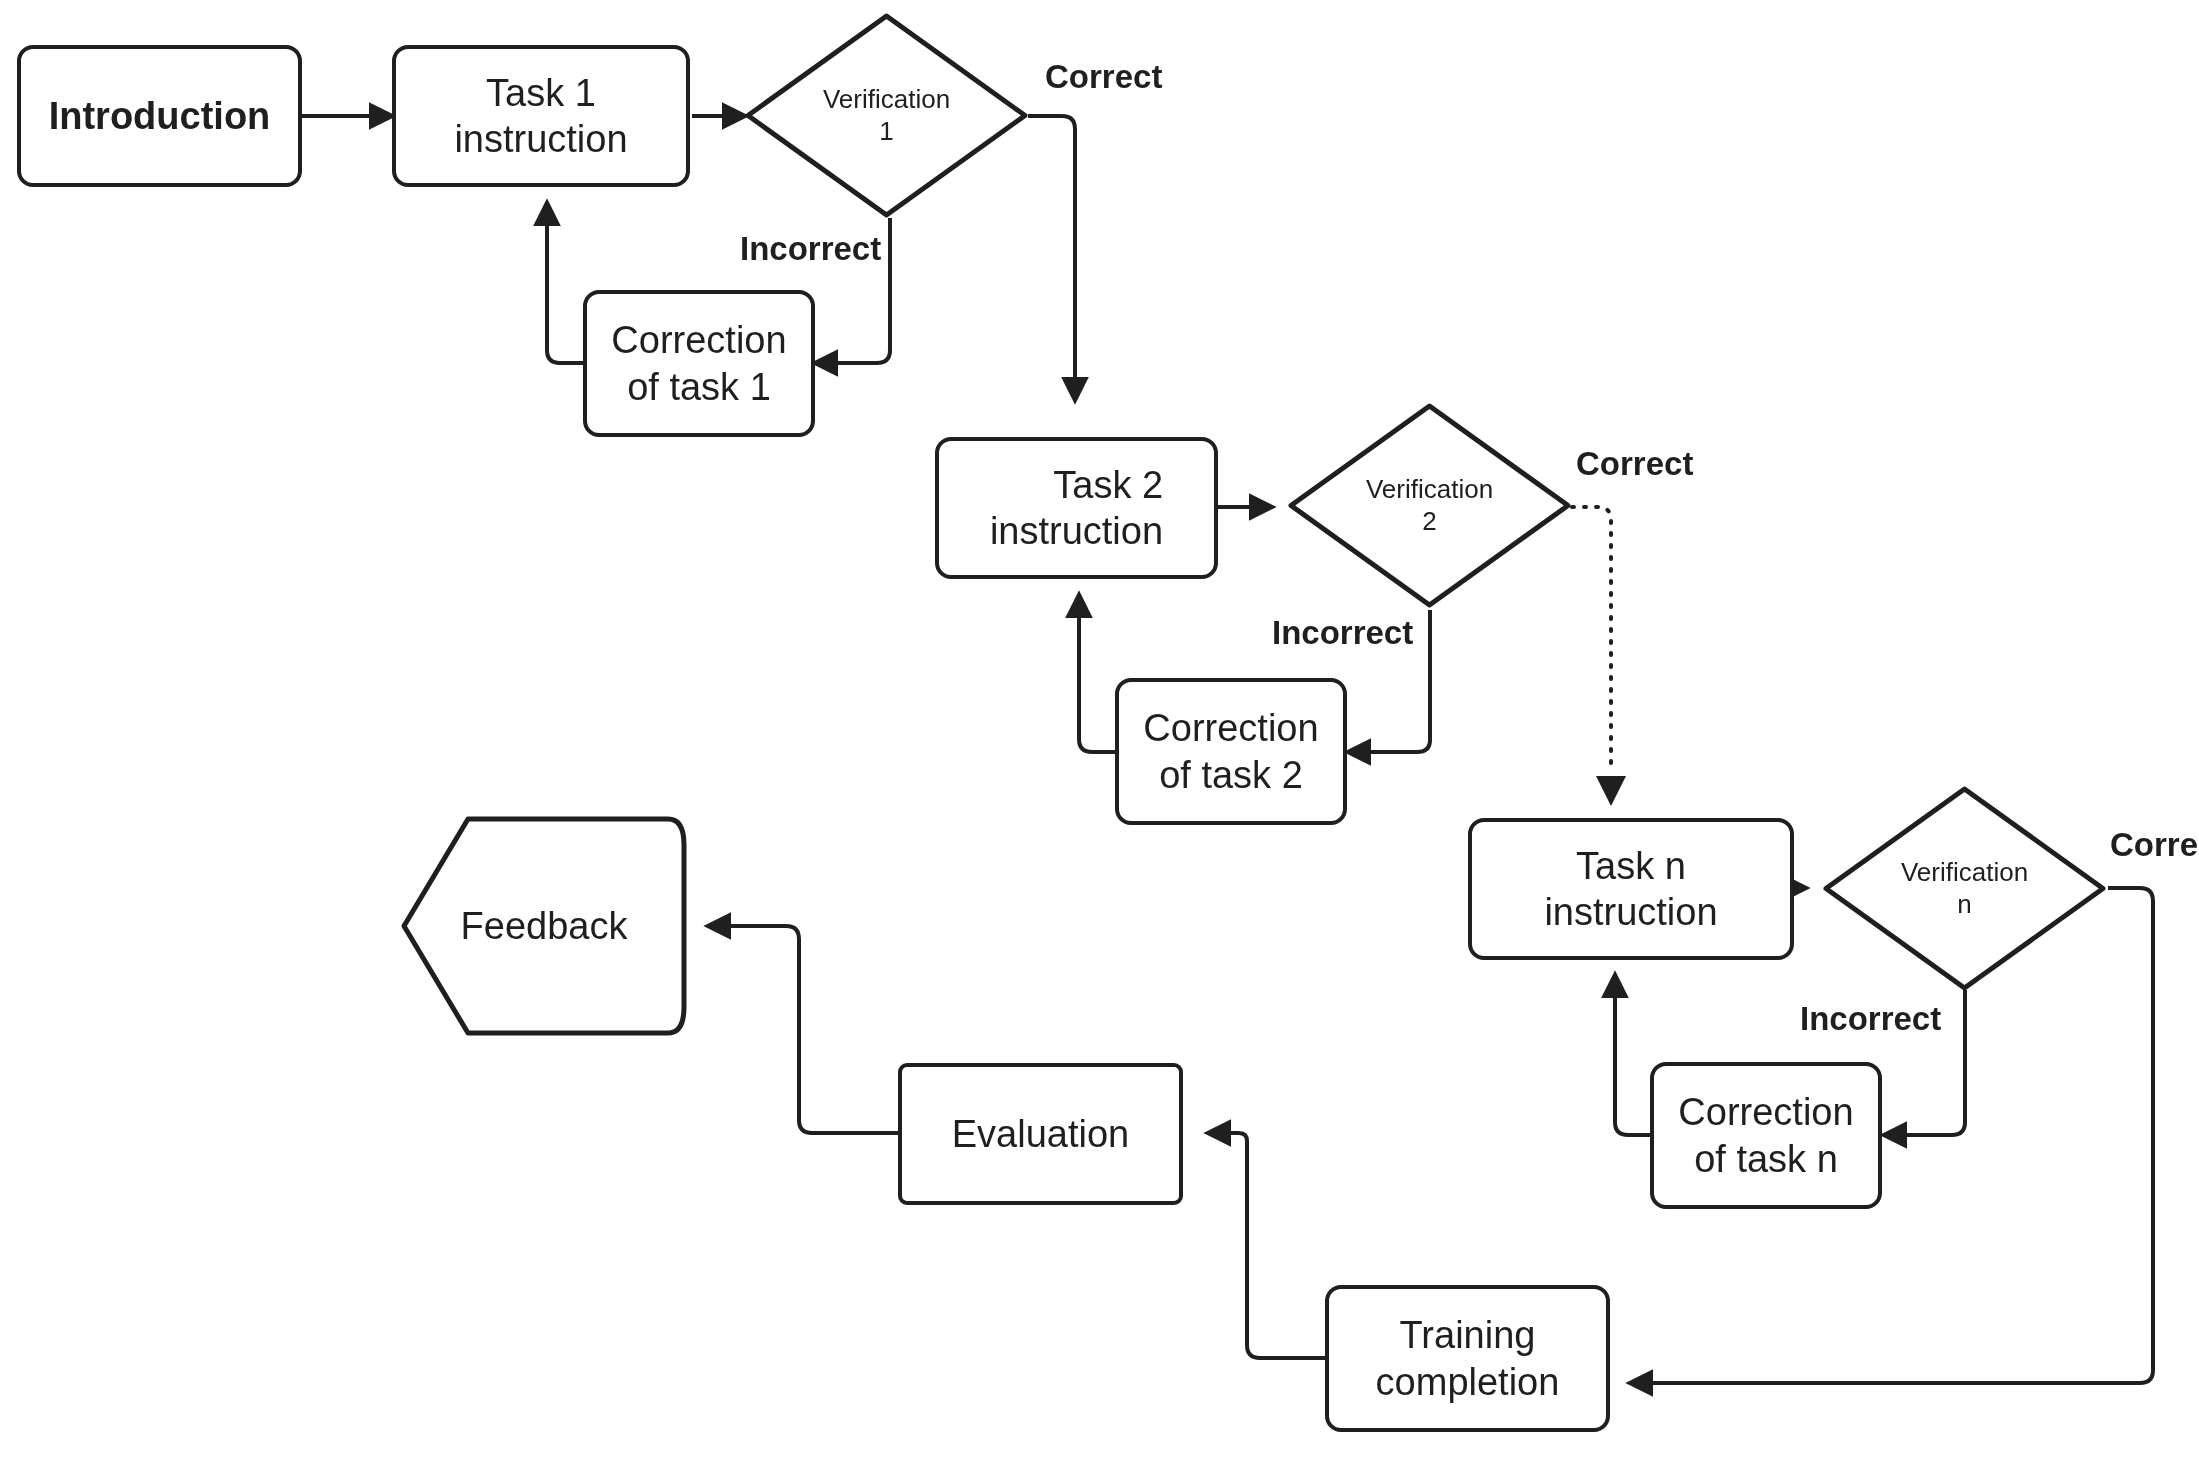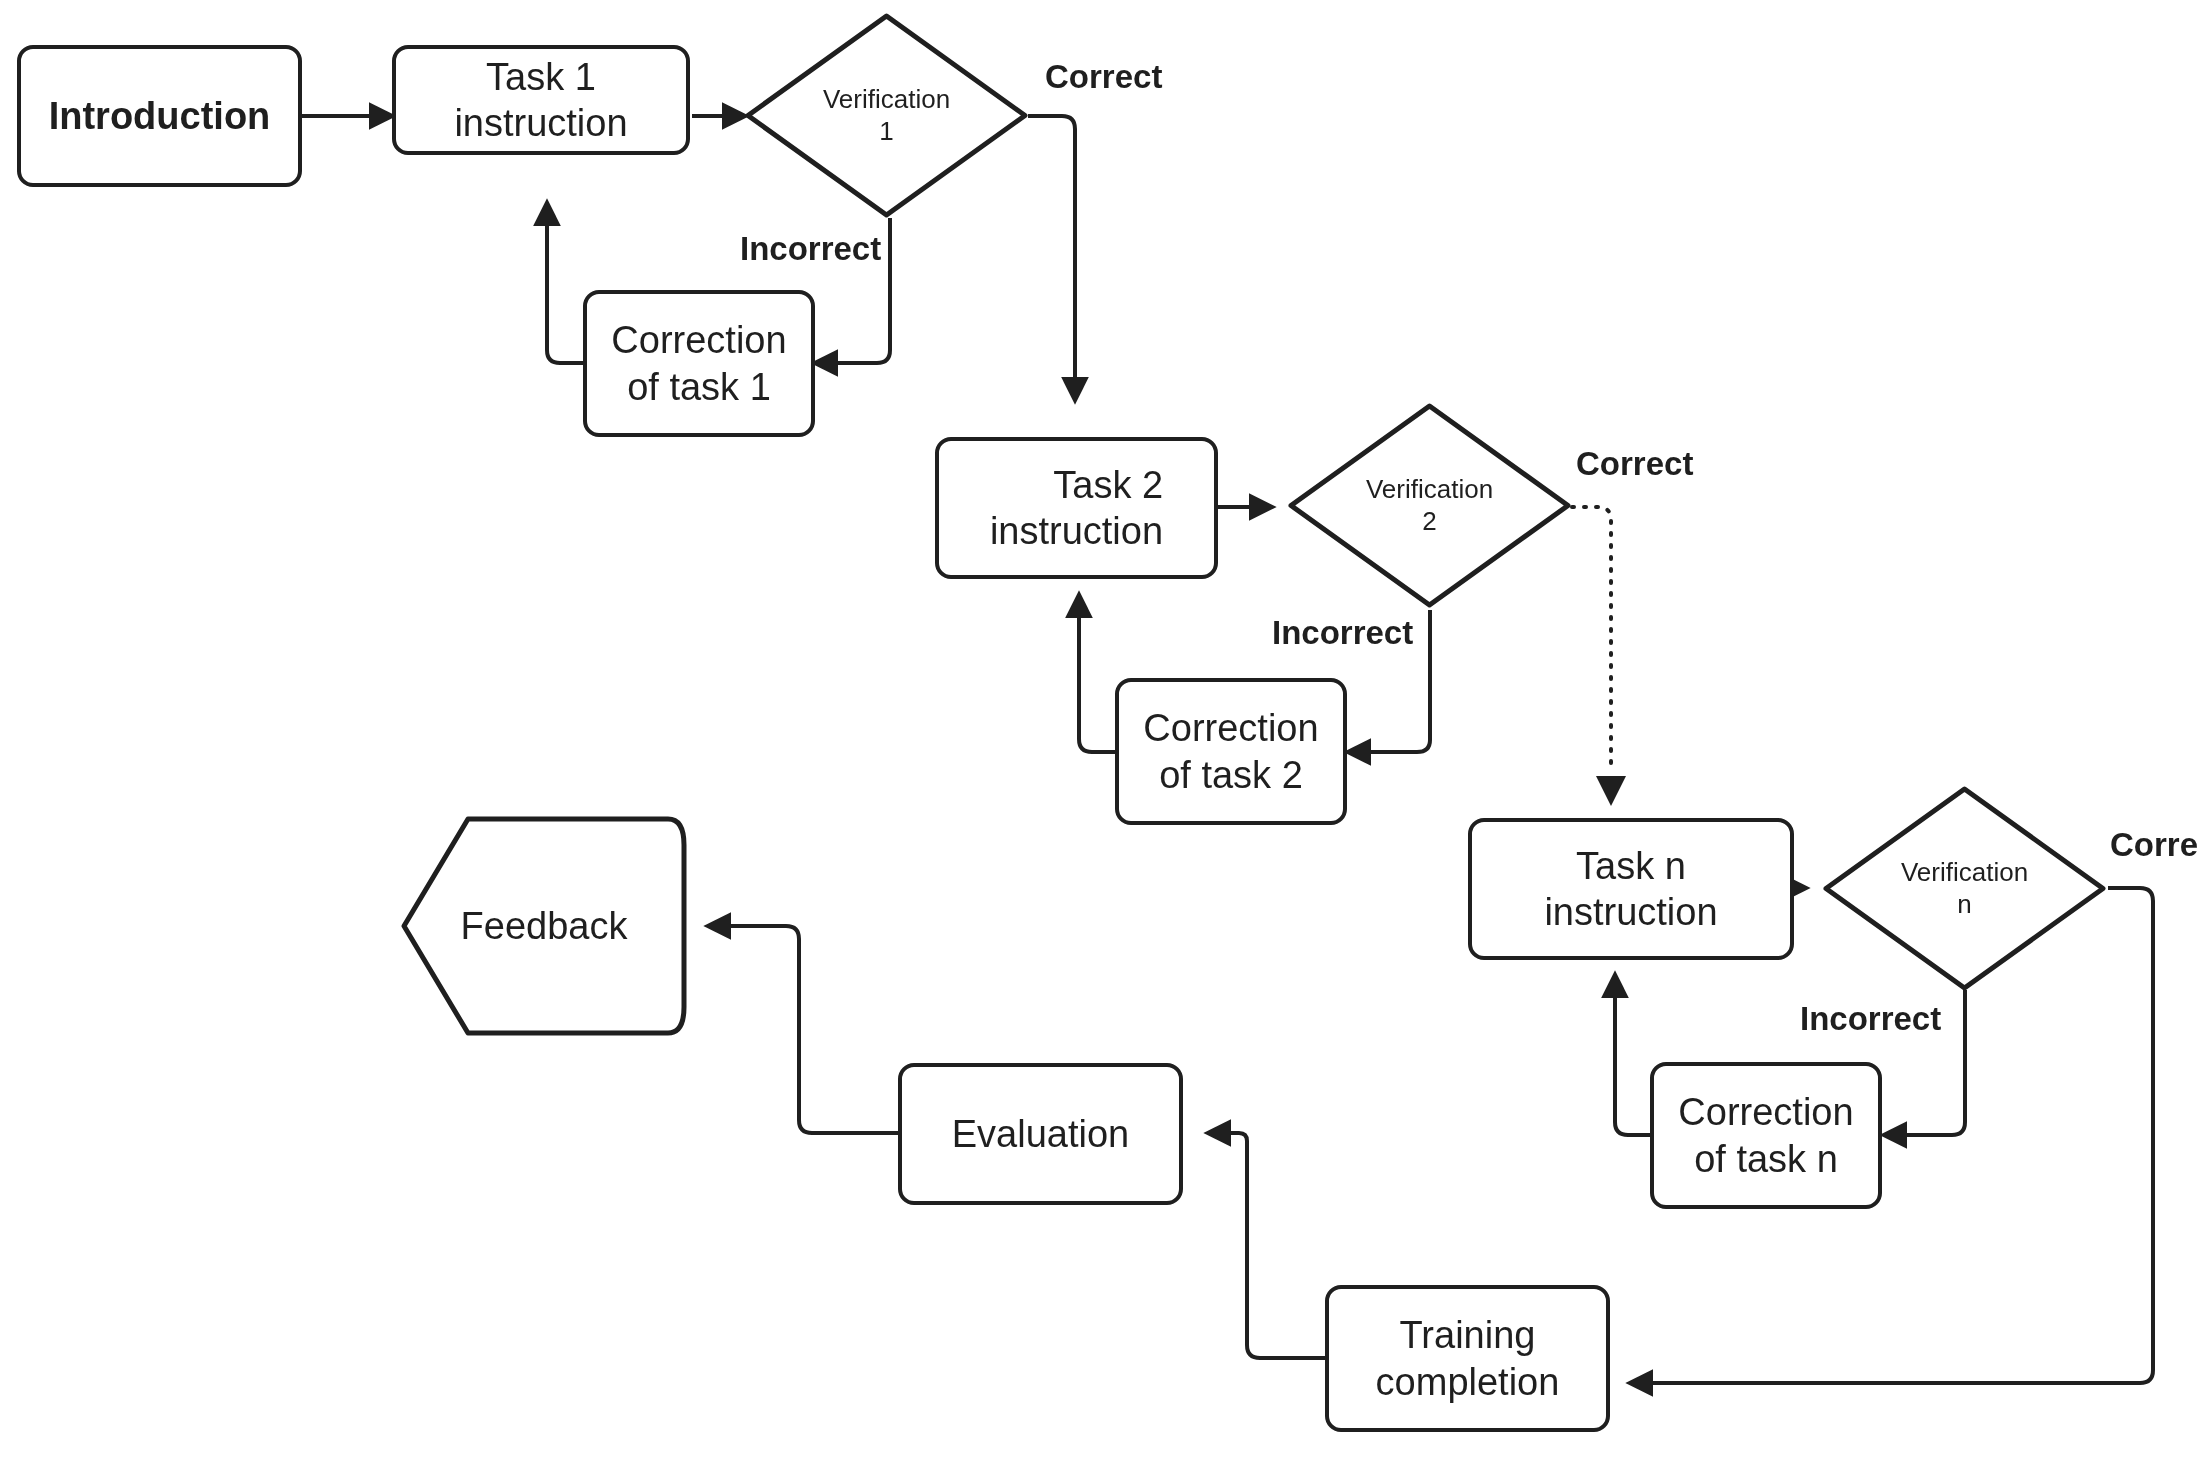--- a/index.html
+++ b/index.html
@@ -152,21 +152,21 @@
     <g fill="none" stroke="#1f1f1f" stroke-width="4" stroke-dasharray="2 10" stroke-linecap="round">
       <path d="M 1572 507 L 1598 507 Q 1611 507 1611 520 L 1611 772" stroke-dasharray="2 10"></path>
     </g>
     <g fill="#1f1f1f" stroke="none">
       <path d="M 1596 776 L 1611 806 L 1626 776 z"></path>
     </g>
   </svg>
 
   <div class="node rect" style="left:17px; top:45px; width:285px; height:142px;font-weight:bold;">Introduction</div>
 
-  <div class="node rect" style="left:392px; top:45px; width:298px; height:110px;text-align:center;">Task 1
+  <div class="node rect" style="left:392px; top:45px; width:298px; height:142px;text-align:center;">Task 1
 instruction</div>
 
   <div class="diamond-wrap" style="left:745px; top:13px; width:283px; height:205px;">
     <svg width="283" height="205" viewBox="0 0 283 205" xmlns="http://www.w3.org/2000/svg">
       <polygon points="141.5,3 280,102.5 141.5,202 3,102.5" fill="#ffffff" stroke="#1f1f1f" stroke-width="5" stroke-linejoin="round"></polygon>
     </svg>
     <div class="diamond-label">Verification
 1</div>
   </div>
 
@@ -197,21 +197,21 @@
     <div class="diamond-label">Verification
 n</div>
   </div>
 
   <div class="node rect" style="left:1650px; top:1062px; width:232px; height:147px;">Correction
 of task n</div>
 
   <div class="node rect" style="left:1325px; top:1285px; width:285px; height:147px;">Training
 completion</div>
 
-  <div class="node rect" style="left:898px; top:1063px; width:285px; height:142px;">Evaluation</div>
+  <div class="node rect" style="left:898px; top:1063px; width:285px; height:142px;border-radius:9px;">Evaluation</div>
 
   <div class="hex-wrap" style="left:400px; top:815px; width:288px; height:222px;text-align:right;">
     <svg width="288" height="222" viewBox="0 0 288 222" xmlns="http://www.w3.org/2000/svg">
       <path d="M 68 4 L 268 4 Q 284 4 284 30 L 284 192 Q 284 218 268 218 L 68 218 L 4 111 Z" fill="#ffffff" stroke="#1f1f1f" stroke-width="5" stroke-linejoin="round"></path>
     </svg>
     <div class="hex-label">Feedback</div>
   </div>
 
   <div class="edge-label" style="left:1045px; top:58px;">Correct</div>
 

